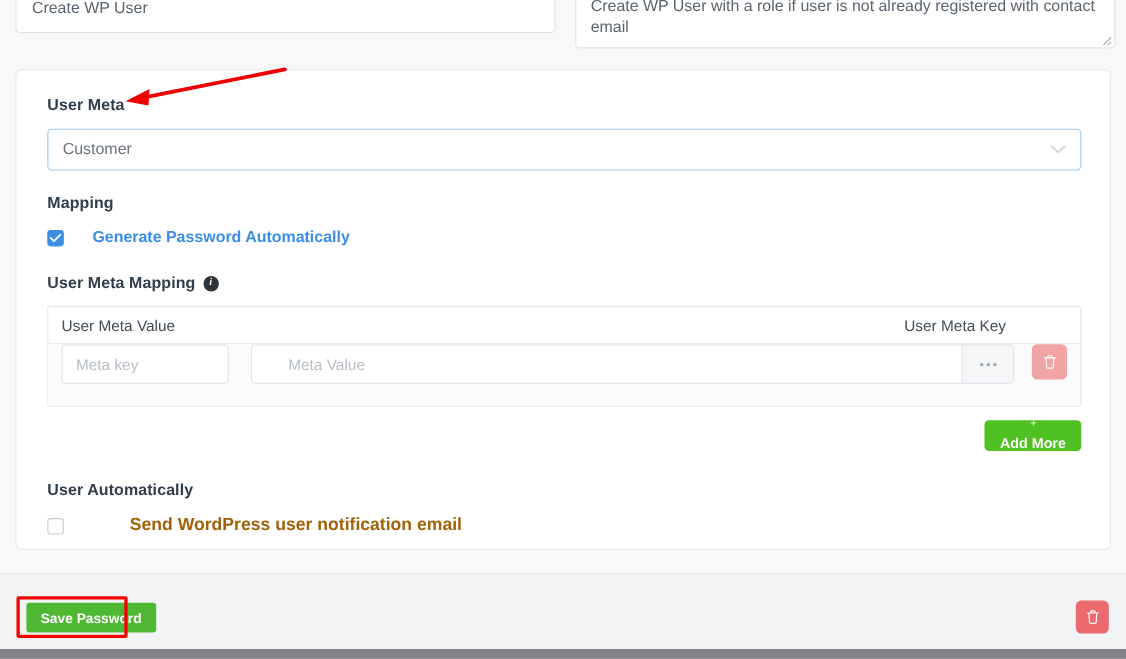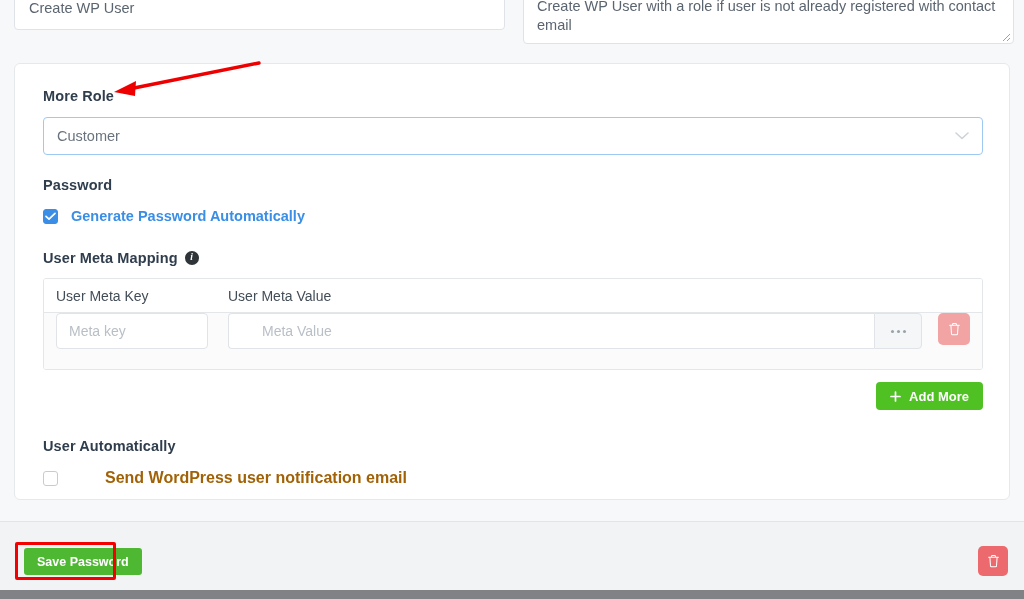--- a/index.html
+++ b/index.html
@@ -110,21 +110,21 @@
     transform: translateY(-50%);
     pointer-events: none;
   }
 
   
   .section-password { margin-top: 22px; }
 
   .checkbox-row {
     display: flex;
     align-items: center;
-    gap: 13px;
+    gap: 26px;
     margin-top: 15px;
   }
   .cb {
     width: 15px;
     height: 15px;
     border-radius: 3px;
     flex: 0 0 15px;
     display: flex;
     align-items: center;
     justify-content: center;
@@ -251,20 +251,21 @@
     border-radius: 4px;
     font-size: 13px;
     font-weight: bold;
     font-family: "Liberation Sans", sans-serif;
     height: 28px;
     padding: 0 14px;
     display: flex;
     align-items: center;
     gap: 8px;
     cursor: pointer;
+    flex-direction: column;
   }
 
   .section-notify { margin-top: 28px; }
 
   
   .footer-sep {
     position: absolute;
     left: 0; right: 0;
     top: 521px;
     height: 1px;
@@ -344,53 +345,53 @@
     <span>Create WP User with a role if user is not already registered with contact email</span>
     <svg class="resize-grip" viewBox="0 0 12 12">
       <path d="M11 4 L4 11 M11 8 L8 11" stroke="#9aa2aa" stroke-width="1" fill="none"></path>
     </svg>
   </div>
 </div>
 
 <div class="main-card">
 
   <div>
-    <div class="field-label">More Role</div>
+    <div class="field-label">User Meta</div>
     <div class="select-wrap">
       <div class="select-box">
         <span>Customer</span>
       </div>
       <svg class="chevron" width="14" height="9" viewBox="0 0 14 9">
         <path d="M1 1.5 L7 7 L13 1.5" stroke="#cdd3d9" stroke-width="1.6" fill="none" stroke-linecap="round" stroke-linejoin="round"></path>
       </svg>
     </div>
   </div>
 
   <div class="section-password">
-    <div class="field-label">Password</div>
+    <div class="field-label">Mapping</div>
     <div class="checkbox-row">
       <span class="cb checked">
         <svg width="11" height="9" viewBox="0 0 11 9">
           <path d="M1 4.3 L4 7.2 L10 1.3" stroke="#ffffff" stroke-width="1.7" fill="none" stroke-linecap="round" stroke-linejoin="round"></path>
         </svg>
       </span>
       <span class="cb-label-blue">Generate Password Automatically</span>
     </div>
   </div>
 
   <div class="section-meta">
     <div class="label-inline">
       <span class="field-label">User Meta Mapping</span>
       <span class="info-icon">i</span>
     </div>
 
     <div class="meta-table">
       <div class="meta-head">
+        <div class="th th-value">User Meta Value</div>
         <div class="th th-key">User Meta Key</div>
-        <div class="th th-value">User Meta Value</div>
       </div>
 
       <div class="meta-body">
         <div class="inp inp-key">
           <span>Meta key</span>
         </div>
 
         <div class="value-group">
           <div class="inp inp-value">
             <span>Meta Value</span>

